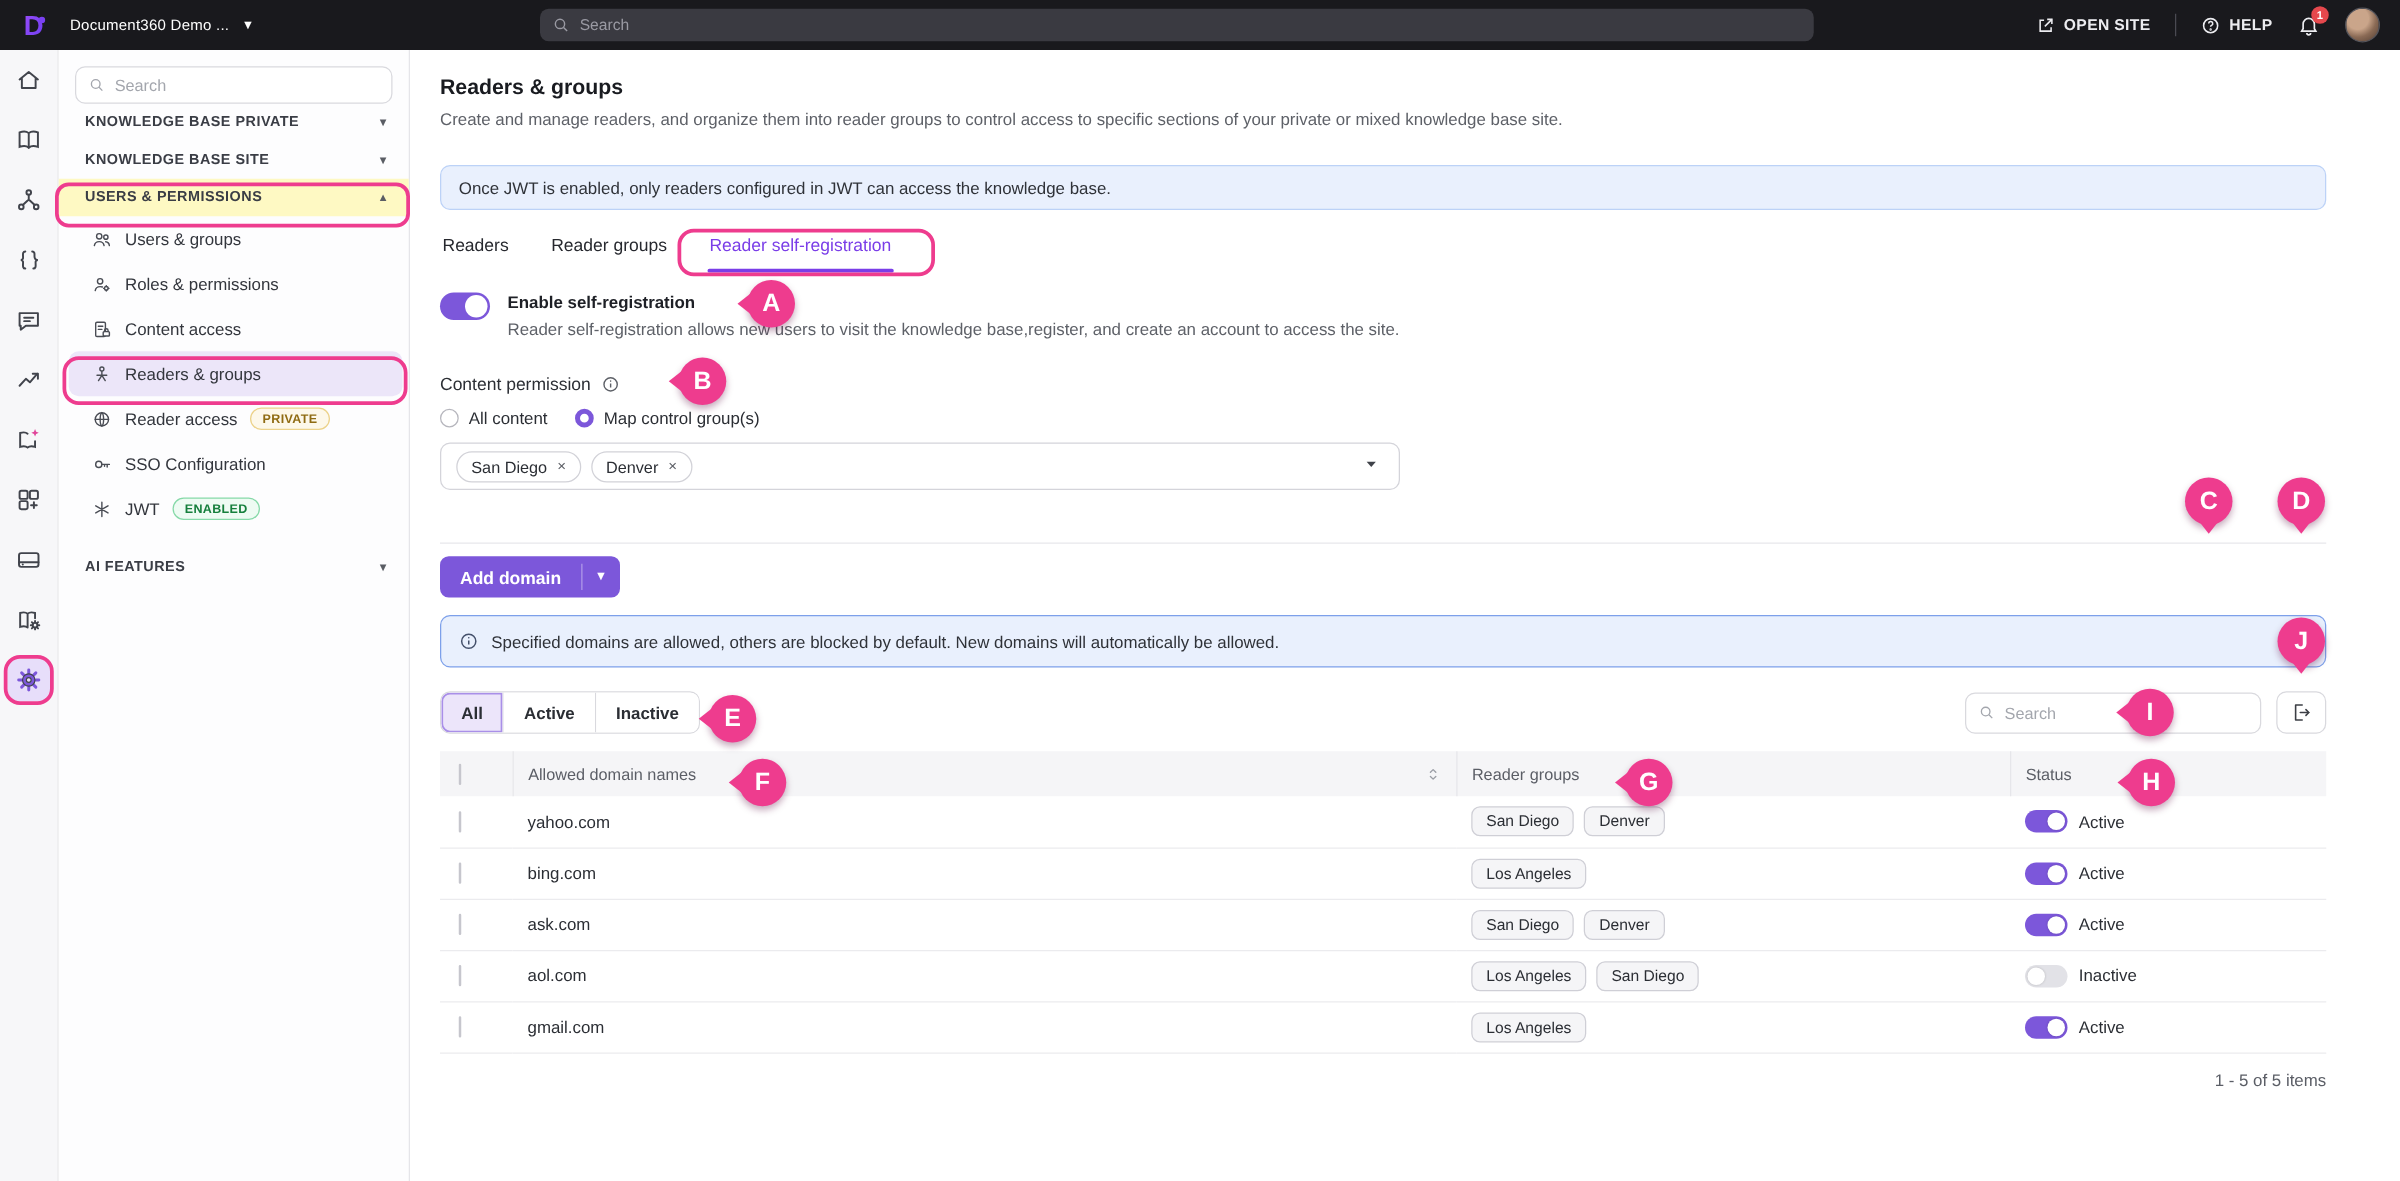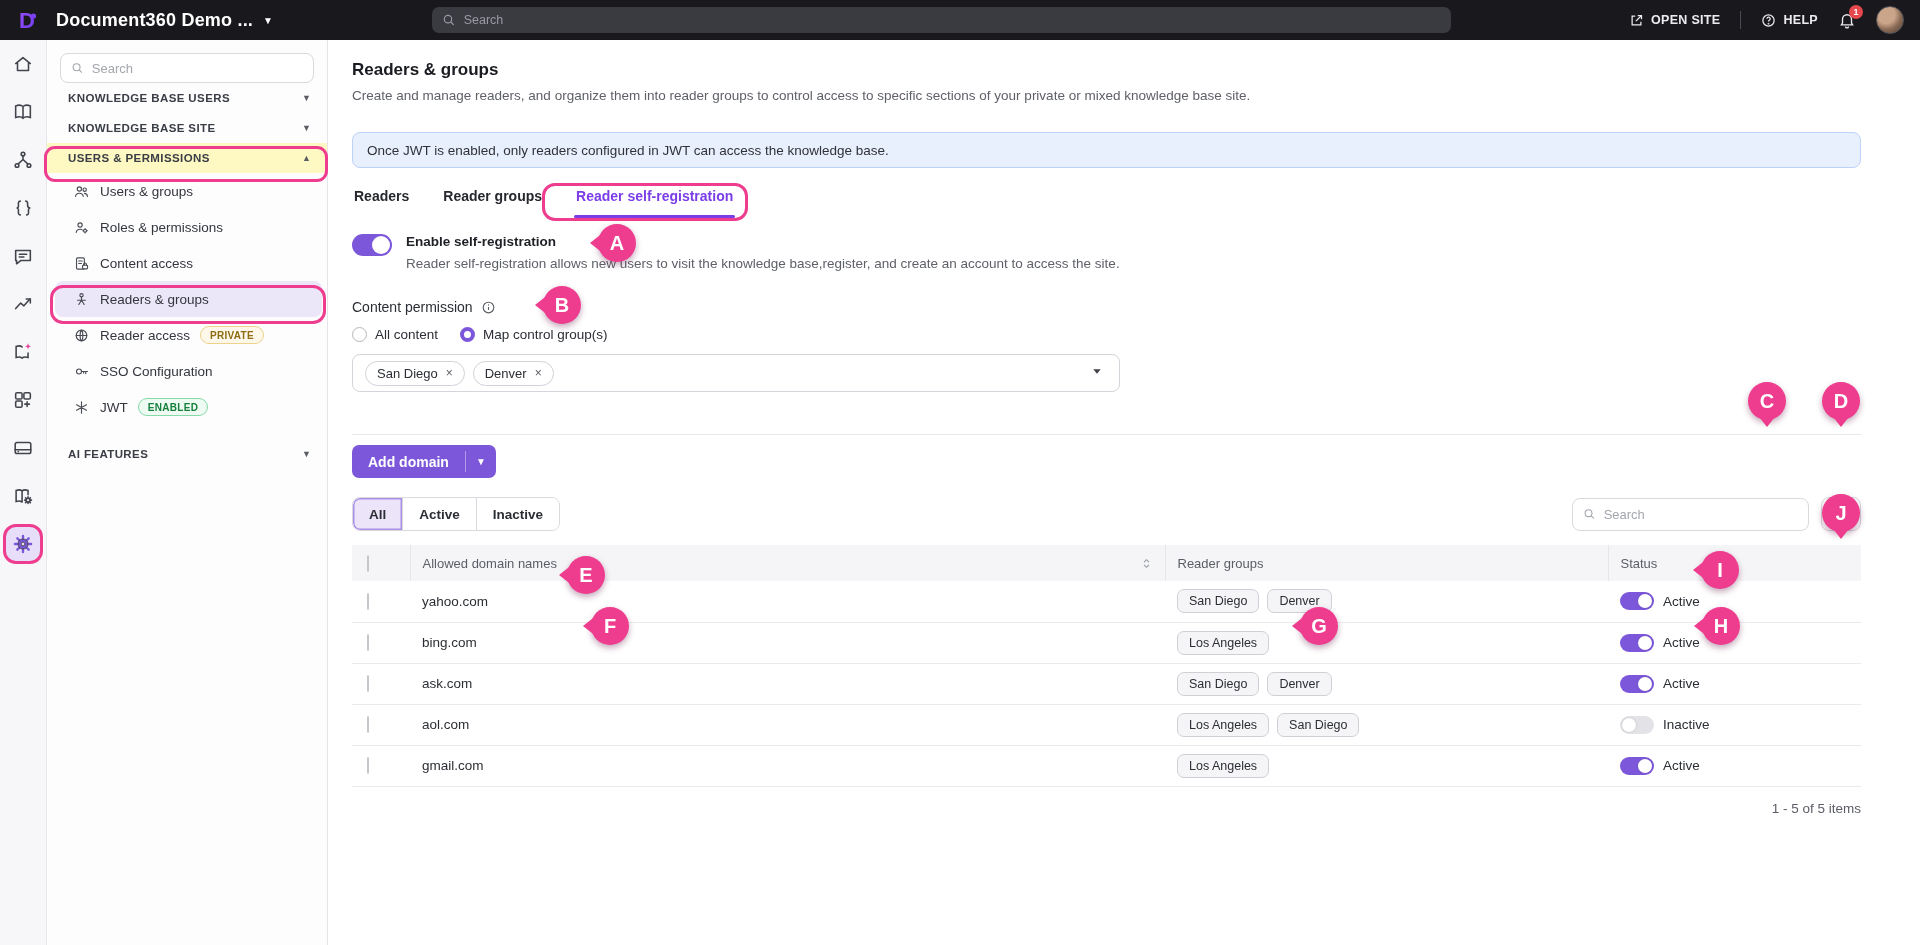--- a/index.html
+++ b/index.html
@@ -1,21 +1,21 @@
 <!DOCTYPE html>
 <html><head>
 <meta charset="utf-8">
 <style>
   * { margin:0; padding:0; box-sizing:border-box; }
   html,body { width:1920px; height:945px; overflow:hidden; font-family:"Liberation Sans", sans-serif; background:#fff; }
 
   
   .topbar { position:absolute; left:0; top:0; width:1920px; height:40px; background:#19191d; display:flex; align-items:center; padding:0 16px; z-index:10; }
   .logo { width:26px; height:26px; margin-right:14px; display:flex; align-items:center; justify-content:center; }
-  .prod-name { color:#fff; font-size:18px; font-weight:700; letter-spacing:.2px; }
+  .prod-name { color:#fff; font-size:12px; font-weight:400; letter-spacing:.2px; }
   .prod-caret { color:#fff; font-size:10px; margin-left:10px; }
   .top-search { position:absolute; left:432px; top:7px; width:1019px; height:26px; background:#3a3a41; border-radius:7px; display:flex; align-items:center; padding:0 10px; gap:8px; }
   .top-search input { background:transparent; border:none; outline:none; color:#cfcfd4; font-size:12.5px; width:100%; font-family:inherit; }
   .top-search input::placeholder { color:#9a9aa3; }
   .top-right { margin-left:auto; display:flex; align-items:center; gap:20px; color:#ececf0; }
   .top-btn { display:flex; align-items:center; gap:7px; font-size:12.5px; font-weight:700; letter-spacing:.3px; cursor:pointer; }
   .top-divider { width:1px; height:18px; background:#4a4a52; }
   .bell-wrap { position:relative; display:flex; }
   .badge-red { position:absolute; top:-6px; right:-7px; min-width:14px; height:14px; border-radius:8px; background:#e5484d; color:#fff; font-size:9px; font-weight:700; display:flex; align-items:center; justify-content:center; padding:0 3px; }
   .avatar { width:28px; height:28px; border-radius:50%; background:radial-gradient(circle at 35% 30%, #caa58a 0 35%, #8a6a55 60%, #4e3b31 100%); border:1px solid #55555c; }
@@ -44,21 +44,21 @@
   .pill.private { color:#8f6b13; background:#fdf8ea; border:1px solid #ecd28a; }
   .pill.enabled { color:#157f3c; background:#eefbf3; border:1px solid #86d9a8; }
 
   
   .main { position:absolute; left:328px; top:40px; width:1592px; height:905px; background:#fff; padding:20px 59px 0 24px; overflow:hidden; }
   .h1 { font-size:17px; font-weight:700; color:#191b20; height:20px; }
   .subtitle { margin-top:8px; font-size:13.5px; color:#5e6168; height:18px; }
   .banner { margin-top:26px; background:#e9f0fd; border:1px solid #bcd2f7; border-radius:8px; padding:0 14px; height:36px; display:flex; align-items:center; gap:10px; font-size:13.5px; color:#2f3238; }
   .banner.strong { border-color:#7da0ea; height:42px; margin-top:14px; }
   .tabs { margin-top:18px; display:flex; gap:30px; height:32px; }
-  .tab { font-size:14px; font-weight:700; color:#26282e; cursor:pointer; position:relative; padding:2px 2px 10px; }
+  .tab { font-size:14px; font-weight:400; color:#26282e; cursor:pointer; position:relative; padding:2px 2px 10px; }
   .tab.active { color:#7a3de8; }
   .tab.active::after { content:""; position:absolute; left:0; right:0; bottom:0; height:3px; border-radius:2px; background:#7a3de8; }
   .selfreg { margin-top:16px; display:flex; gap:14px; height:40px; }
   .tgl { width:40px; height:22px; border-radius:11px; background:#c9c9cf; position:relative; flex:0 0 40px; cursor:pointer; }
   .tgl::after { content:""; position:absolute; top:2px; left:2px; width:18px; height:18px; border-radius:50%; background:#fff; }
   .tgl.on { background:#7c57da; }
   .tgl.on::after { left:auto; right:2px; }
   .selfreg-label { font-size:13.5px; font-weight:700; color:#1e2026; height:18px; }
   .selfreg-desc { font-size:13.5px; color:#5e6168; margin-top:4px; }
   .cp-label-row { margin-top:24px; display:flex; align-items:center; gap:8px; height:18px; font-size:14px; color:#2b2e34; }
@@ -255,21 +255,21 @@
 <div class="panel">
   <div class="panel-search">
     <svg width="14" height="14" viewBox="0 0 24 24" fill="none" stroke="#a3a6ad" stroke-width="2">
         <circle cx="10.5" cy="10.5" r="6.5"></circle>
         <path d="m15.5 15.5 5 5"></path>
       </svg>
     <input placeholder="Search" style="">
   </div>
 
   <div class="sec-row">
-    <span class="sec-label">KNOWLEDGE BASE USERS</span>
+    <span class="sec-label">KNOWLEDGE BASE PRIVATE</span>
     <span class="sec-caret">▼</span>
   </div>
   <div class="sec-row">
     <span class="sec-label">KNOWLEDGE BASE SITE</span>
     <span class="sec-caret">▼</span>
   </div>
   <div class="sec-row active-sec">
     <span class="sec-label">USERS &amp; PERMISSIONS</span>
     <span class="sec-caret">▲</span>
   </div>
@@ -410,20 +410,28 @@
   <div class="hr"></div>
 
   <div class="dom-head">
     <div class="add-btn">
       <span class="lbl">Add domain</span>
       <span class="sep"></span>
       <span class="caret">▼</span>
     </div>
   </div>
 
+  <div class="banner strong">
+    <svg width="16" height="16" viewBox="0 0 24 24" fill="none" stroke="#44506b" stroke-width="1.8">
+        <circle cx="12" cy="12" r="8.5"></circle>
+        <path d="M12 11v5"></path>
+        <circle cx="12" cy="7.8" r="1" fill="#44506b" stroke="none"></circle>
+      </svg>
+    <span>Specified domains are allowed, others are blocked by default. New domains will automatically be allowed.</span>
+  </div>
 
   <div class="toolbar">
     <div class="segs">
       <div class="seg active">All</div>
       <div class="seg">Active</div>
       <div class="seg">Inactive</div>
     </div>
     <div class="tb-right">
       <div class="tb-search">
         <svg width="14" height="14" viewBox="0 0 24 24" fill="none" stroke="#a3a6ad" stroke-width="2">

